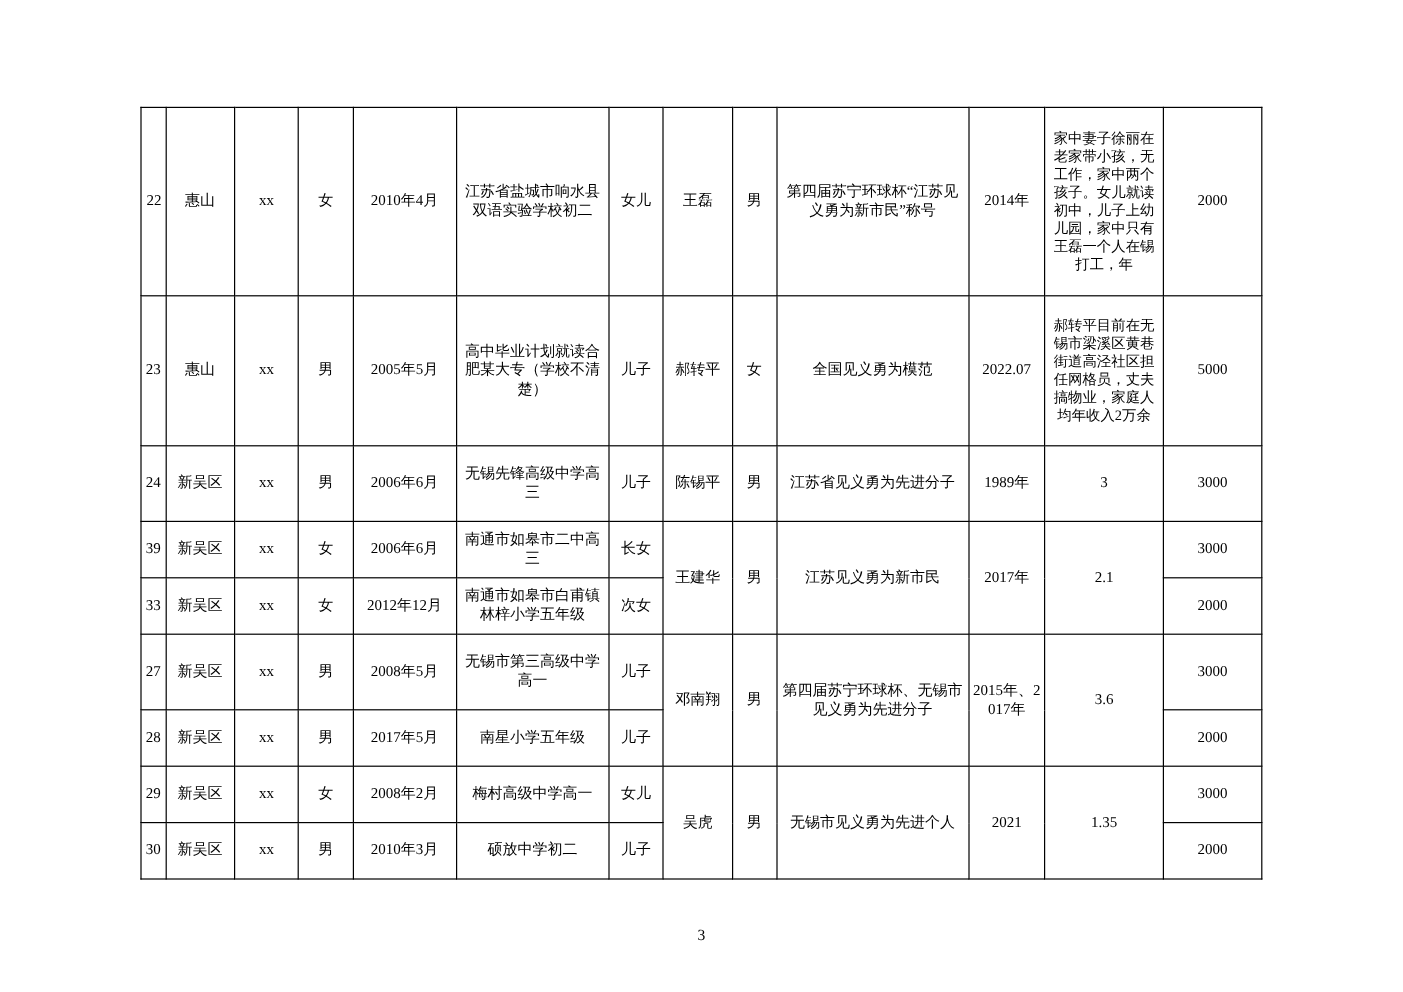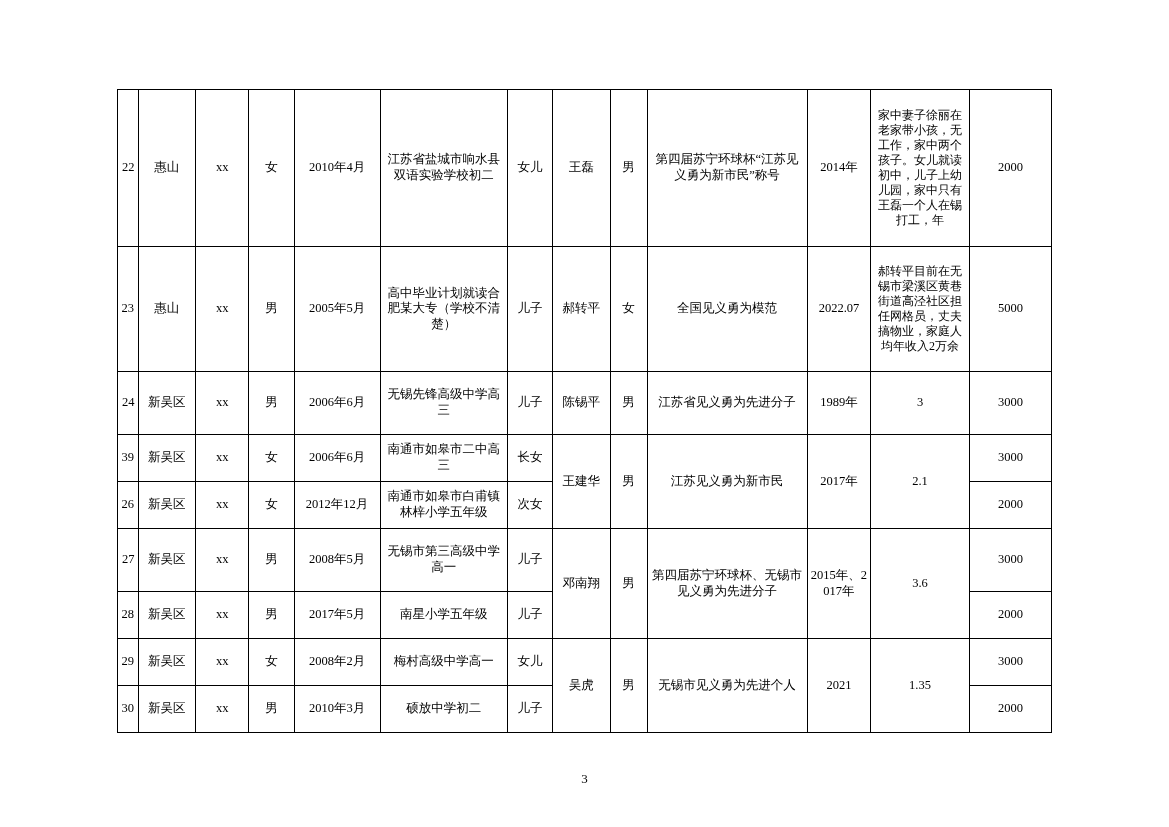--- a/index.html
+++ b/index.html
@@ -60,21 +60,21 @@
     max-height: 152px;
     overflow: hidden;
   }
   .note-center { text-align: center; }
   .center { text-align: center; }
   .left { text-align: center; }
 
   .h-tall   { height: 152px; text-align: right; }
   .h-tall2  { height: 120px; }
   .h-small  { height: 42px; }
-  .h-mid    { height: 58px; text-align: right; }
+  .h-mid    { height: 58px; }
 
   .page-number {
     position: absolute;
     left: 0;
     top: 771px;
     width: 1169px;
     text-align: center;
     font-size: 13px;
     font-family: "Liberation Serif", "DejaVu Serif", serif;
   }
@@ -160,21 +160,21 @@
           <td class="c-rel center">长女</td>
           <td class="c-name center" rowspan="2">王建华</td>
           <td class="c-psex center" rowspan="2">男</td>
           <td class="c-honor left" rowspan="2">江苏见义勇为新市民</td>
           <td class="c-year center" rowspan="2">2017年</td>
           <td class="c-note note-center" rowspan="2">2.1</td>
           <td class="c-amount center">3000</td>
         </tr>
 
         <tr>
-          <td class="c-idx center h-small">26</td>
+          <td class="c-idx center h-small">33</td>
           <td class="c-area center">新吴区</td>
           <td class="c-xx center">xx</td>
           <td class="c-sex center">女</td>
           <td class="c-birth center">2012年12月</td>
           <td class="c-school left">南通市如皋市白甫镇林梓小学五年级</td>
           <td class="c-rel center">次女</td>
           <td class="c-amount center">2000</td>
         </tr>
 
         <tr>

